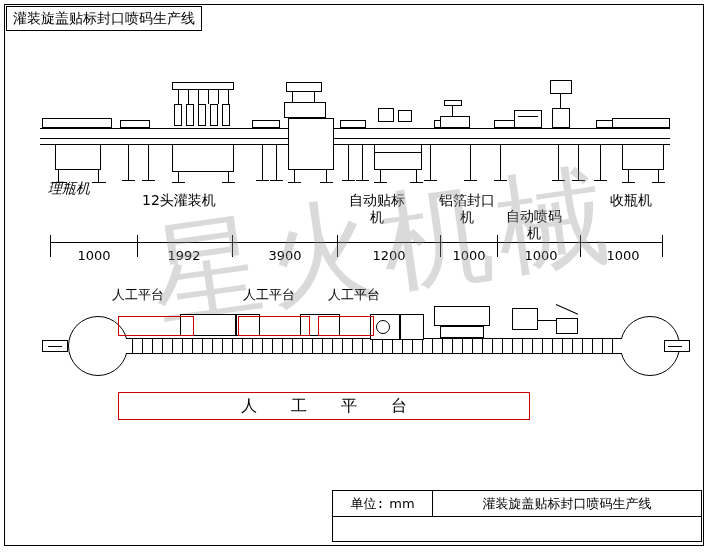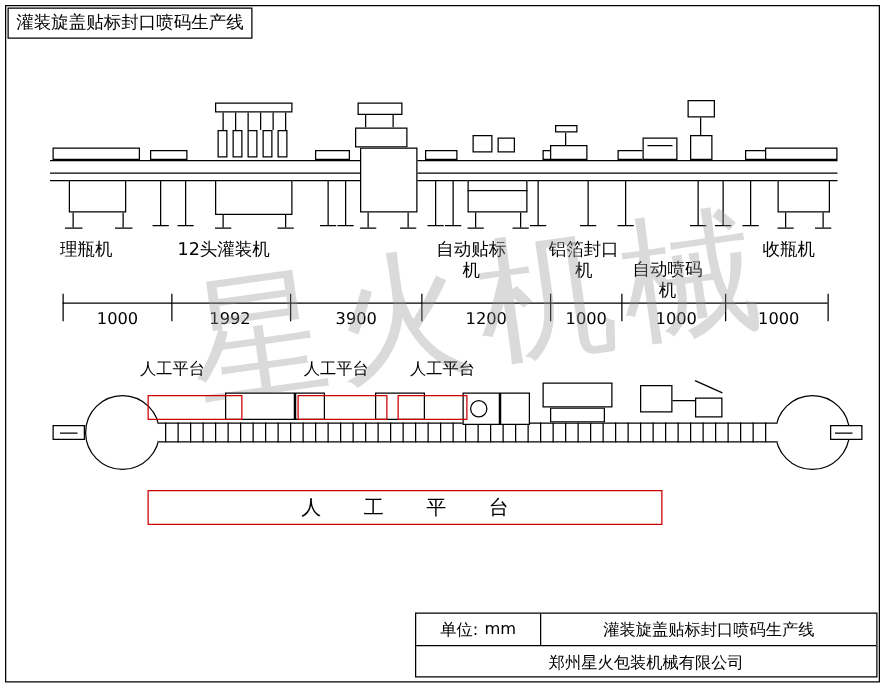--- a/index.html
+++ b/index.html
@@ -202,21 +202,21 @@
     align-items: center;
     justify-content: center;
     font-size: 13px;
     color: #000;
     box-sizing: border-box;
     white-space: nowrap;
   }
   .tb-c1 { width: 100px; border-right: 1px solid #000; }
   .tb-c2 { flex: 1; }
   .tb-label { display: inline-block; }
-  .tb-unit-key { margin-right: 5px; }
+  .tb-unit-key { margin-right: 5px; font-family: Liberation Mono, monospace; }
 </style>
 </head>
 <body>
 
 <div id="page">
 
   <div class="frame"></div>
 
   <div class="title-box">灌装旋盖贴标封口喷码生产线</div>
 
@@ -313,21 +313,21 @@
     <div class="leg-foot" style="left:552px; top:120px; width:13px;"></div>
 
     <div class="box-outline" style="left:612px; top:58px; width:58px; height:10px;"></div>
     <div class="box-outline" style="left:622px; top:84px; width:42px; height:26px;"></div>
     <div class="leg" style="left:628px; top:110px; height:12px;"></div>
     <div class="leg" style="left:658px; top:110px; height:12px;"></div>
     <div class="leg-foot" style="left:622px; top:122px; width:13px;"></div>
     <div class="leg-foot" style="left:652px; top:122px; width:13px;"></div>
   </div>
 
-  <div class="label" style="left:48px; top:192px;">理瓶机</div>
+  <div class="label" style="left:48px; top:180px;font-style:italic;">理瓶机</div>
   <div class="label" style="left:142px; top:192px;">12头灌装机</div>
   <div class="label two-line" style="left:348px; top:192px; width:58px;">自动贴标机</div>
   <div class="label two-line" style="left:438px; top:192px; width:58px;">铝箔封口机</div>
   <div class="label two-line" style="left:505px; top:208px; width:58px;">自动喷码机</div>
   <div class="label" style="left:610px; top:192px;">收瓶机</div>
 
   <div class="dim-line" style="left:50px; top:242px; width:612px;"></div>
   <div class="dim-tick" style="left:50px; top:235px;"></div>
   <div class="dim-tick" style="left:137px; top:235px;"></div>
   <div class="dim-tick" style="left:232px; top:235px;"></div>
@@ -435,17 +435,16 @@
 
   <div class="title-block">
     <div class="tb-row r1">
       <div class="tb-cell tb-c1">
         <span class="tb-label tb-unit-key">单位:</span>
         <span class="tb-label">mm</span>
       </div>
       <div class="tb-cell tb-c2">灌装旋盖贴标封口喷码生产线</div>
     </div>
     <div class="tb-row r2">
-      <div class="tb-cell tb-c2">郑州星火包装机械有限公司</div>
     </div>
   </div>
 
 </div>
 
 </body></html>

